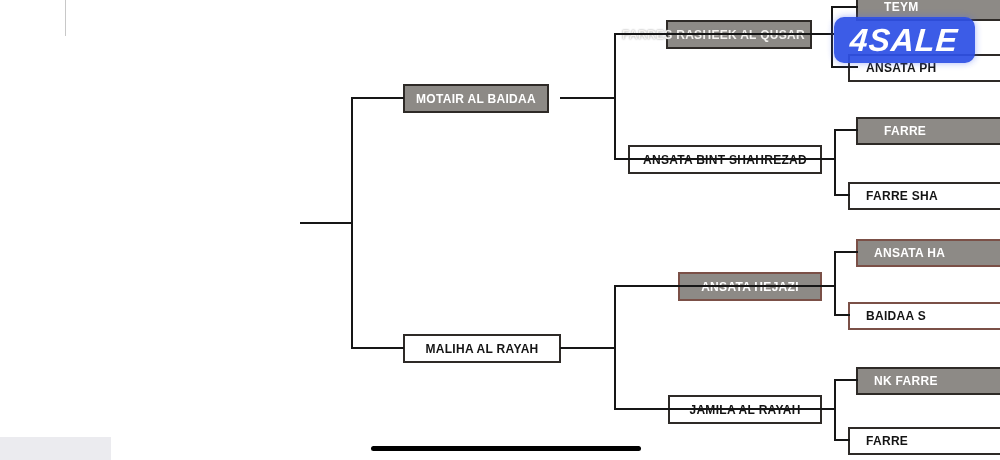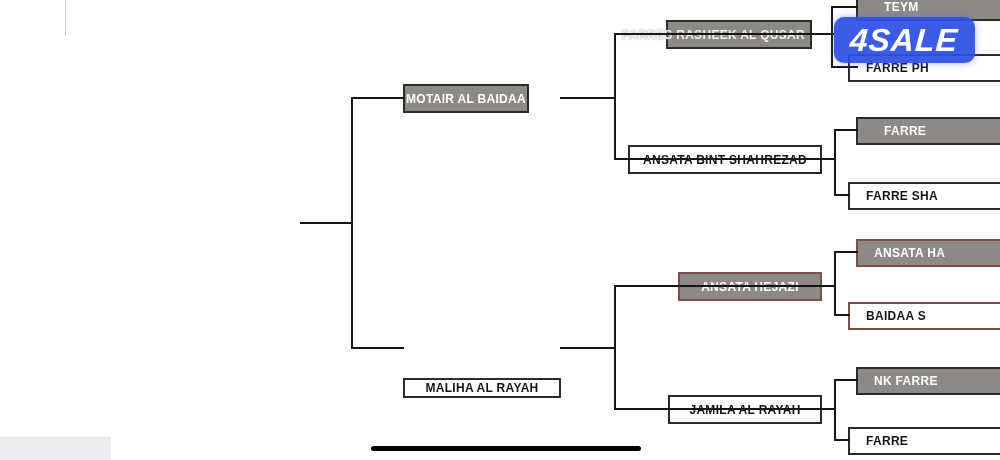--- a/index.html
+++ b/index.html
@@ -40,22 +40,22 @@
     border:1.5px solid #6b665c;
     color:#1c1c1c;
   }
   .node.edge{justify-content:flex-start;padding-left:16px;}
   .node.edge.deep{padding-left:26px;}
   .node.overflow-left{justify-content:flex-end;padding-right:5px;overflow:visible;}
   .node.overflow-left .lbl{color:#f4f2ef;text-shadow:0 0 2px #8a8a8a;}
 
   
   .n-subject{left:147px;top:210px;width:154px;height:29px;}
-  .n-sire   {left:403px;top:84px; width:126px;height:29px;}
-  .n-dam    {left:403px;top:334px;width:158px;height:20px;margin-top:44px;}
+  .n-sire   {left:403px;top:84px; width:146px;height:29px;}
+  .n-dam    {left:403px;top:334px;width:158px;height:29px;}
   .n-ss     {left:666px;top:20px; width:146px;height:29px;}
   .n-sd     {left:628px;top:145px;width:194px;height:29px;}
   .n-ds     {left:678px;top:272px;width:144px;height:29px;}
   .n-dd     {left:668px;top:395px;width:154px;height:29px;}
   .n-sss{left:856px;top:-7px; width:200px;height:28px;}
   .n-ssd{left:848px;top:54px; width:200px;height:28px;}
   .n-sds{left:856px;top:117px;width:200px;height:28px;}
   .n-sdd{left:848px;top:182px;width:200px;height:28px;}
   .n-dss{left:856px;top:239px;width:200px;height:28px;}
   .n-dsd{left:848px;top:302px;width:200px;height:28px;}
@@ -170,21 +170,21 @@
     <span class="lbl">ANSATA HEJAZI</span>
   </div>
   <div class="node n-dd">
     <span class="lbl">JAMILA AL RAYAH</span>
   </div>
 
   <div class="node gray edge deep n-sss">
     <span class="lbl">TEYM</span>
   </div>
   <div class="node edge n-ssd">
-    <span class="lbl">FARRE PH</span>
+    <span class="lbl">ANSATA PH</span>
   </div>
   <div class="node gray edge deep n-sds">
     <span class="lbl">FARRE</span>
   </div>
   <div class="node edge n-sdd">
     <span class="lbl">FARRE SHA</span>
   </div>
   <div class="node gray brown edge n-dss">
     <span class="lbl">ANSATA HA</span>
   </div>

